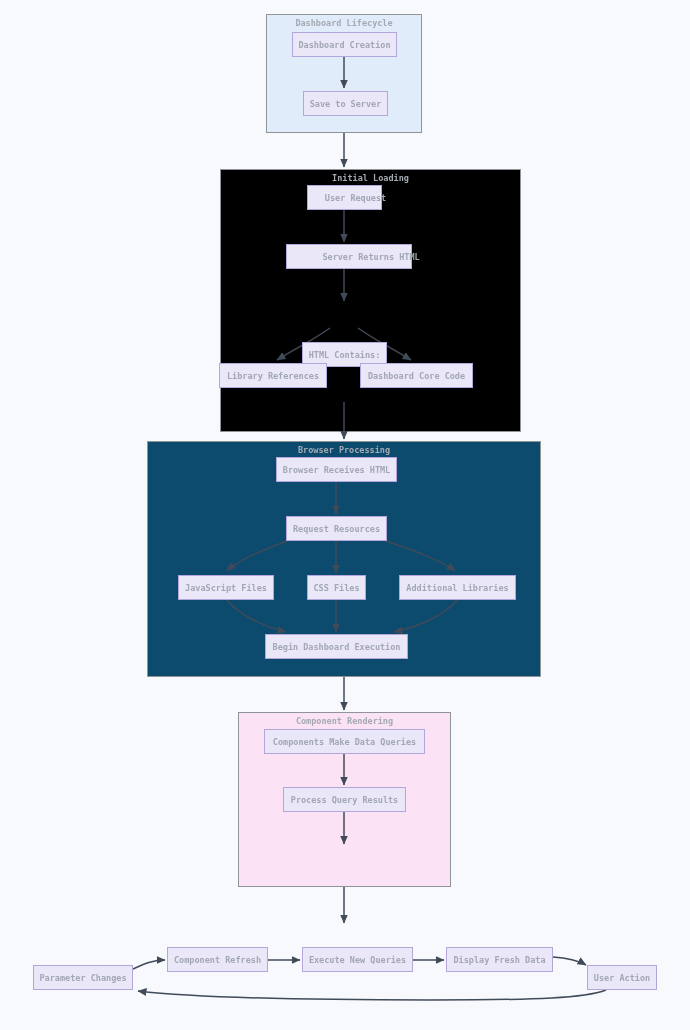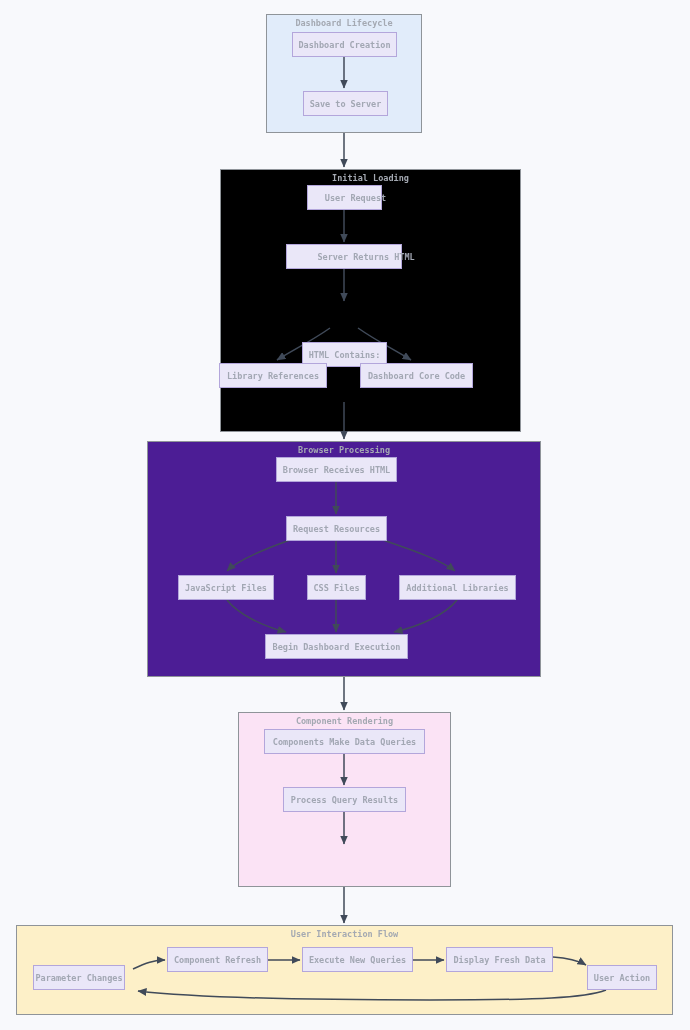--- a/index.html
+++ b/index.html
@@ -21,31 +21,28 @@
 <div class="canvas">
 
   <div class="cluster" style="left: 266px; top: 14px; width: 156px; height: 119px; background-color: rgb(225, 236, 250);">
     <div class="cluster-title">Dashboard Lifecycle</div>
   </div>
 
   <div class="cluster" style="left: 193px; top: 169px; width: 301px; height: 263px; background-color: #000000; margin-left: 27px;">
     <div class="cluster-title">Initial Loading</div>
   </div>
 
-  <div class="cluster" style="left: 147px; top: 441px; width: 394px; height: 236px; background-color: #4c1d95;">
+  <div class="cluster" style="left: 147px; top: 441px; width: 394px; height: 236px; background-color: #0c4a6e;">
     <div class="cluster-title">Browser Processing</div>
   </div>
 
   <div class="cluster" style="left: 238px; top: 712px; width: 213px; height: 175px; background-color: rgb(251, 227, 245);">
     <div class="cluster-title">Component Rendering</div>
   </div>
 
-  <div class="cluster" style="left: 16px; top: 925px; width: 657px; height: 90px; background-color: rgb(253, 240, 200);">
-    <div class="cluster-title">User Interaction Flow</div>
-  </div>
 
   <svg class="edges" viewBox="0 0 690 1030" xmlns="http://www.w3.org/2000/svg">
     <defs>
       <marker id="arrow" markerUnits="userSpaceOnUse" markerWidth="9" markerHeight="8" refX="8.5" refY="4" orient="auto">
         <path class="arrowhead" d="M0,0 L9,4 L0,8 Z"></path>
       </marker>
     </defs>
     <path d="M344 57 L344 88" marker-end="url(#arrow)"></path>
     <path d="M344 133 L344 167" marker-end="url(#arrow)"></path>
     <path d="M344 210 L344 242" marker-end="url(#arrow)"></path>
@@ -68,34 +65,34 @@
     <path d="M268 960 L300 960" marker-end="url(#arrow)"></path>
     <path d="M413 960 L444 960" marker-end="url(#arrow)"></path>
     <path d="M553 957 C569 958 579 961 586 965" marker-end="url(#arrow)"></path>
     <path d="M606 990 C585 998 540 1000 430 1000 C290 1000 190 997 138 991" marker-end="url(#arrow)"></path>
   </svg>
 
   <div class="node" style="left:292px; top:32px; width:105px;">Dashboard Creation</div>
   <div class="node" style="left:303px; top:91px; width:85px;">Save to Server</div>
 
   <div class="node" style="left:307px; top:185px; width:75px;padding-left:22px;">User Request</div>
-  <div class="node" style="left:286px; top:244px; width:116px;padding-left:44px;">Server Returns HTML</div>
+  <div class="node" style="left:286px; top:244px; width:126px;padding-left:44px;">Server Returns HTML</div>
   <div class="node" style="left:302px; top:303px; width:85px;margin-top:39px;">HTML Contains:</div>
   <div class="node" style="left:219px; top:363px; width:108px;">Library References</div>
   <div class="node" style="left:360px; top:363px; width:113px;">Dashboard Core Code</div>
 
   <div class="node" style="left:276px; top:457px; width:121px;">Browser Receives HTML</div>
   <div class="node" style="left:286px; top:516px; width:101px;">Request Resources</div>
   <div class="node" style="left:178px; top:575px; width:96px;">JavaScript Files</div>
   <div class="node" style="left:307px; top:575px; width:59px;">CSS Files</div>
   <div class="node" style="left:399px; top:575px; width:117px;">Additional Libraries</div>
   <div class="node" style="left:265px; top:634px; width:143px;">Begin Dashboard Execution</div>
 
   <div class="node" style="left:264px; top:729px; width:161px;">Components Make Data Queries</div>
   <div class="node" style="left:283px; top:787px; width:123px;">Process Query Results</div>
 
-  <div class="node" style="left:33px; top:965px; width:92px;">Parameter Changes</div>
+  <div class="node" style="left:33px; top:965px; width:100px;">Parameter Changes</div>
   <div class="node" style="left:167px; top:947px; width:101px;">Component Refresh</div>
   <div class="node" style="left:302px; top:947px; width:111px;">Execute New Queries</div>
   <div class="node" style="left:446px; top:947px; width:107px;">Display Fresh Data</div>
   <div class="node" style="left:587px; top:965px; width:70px;">User Action</div>
 
 </div>
 
 </body></html>

